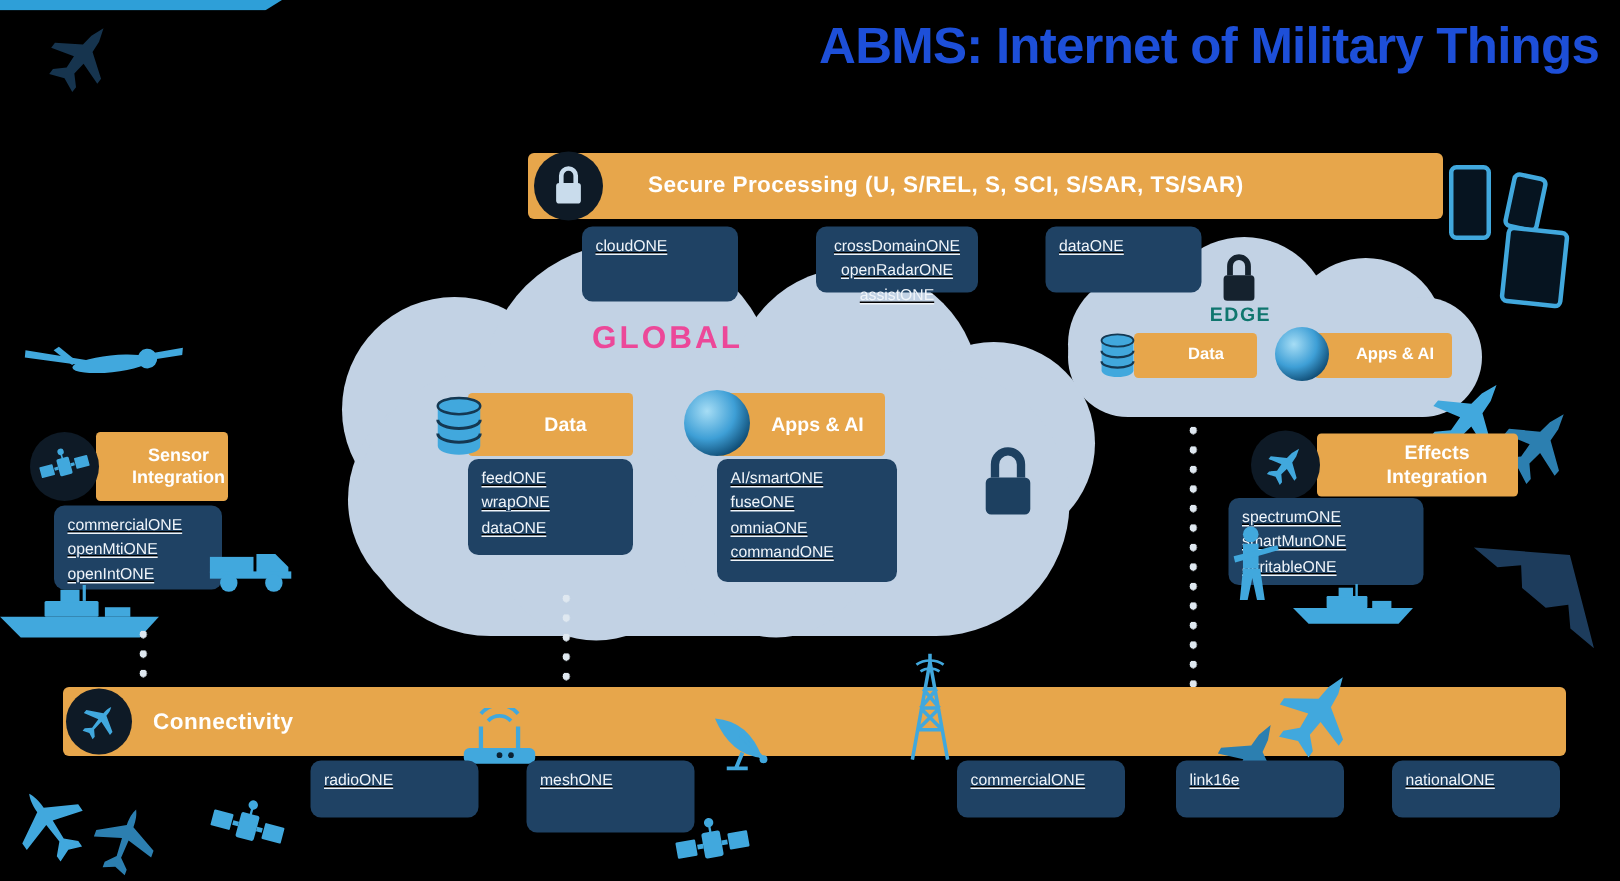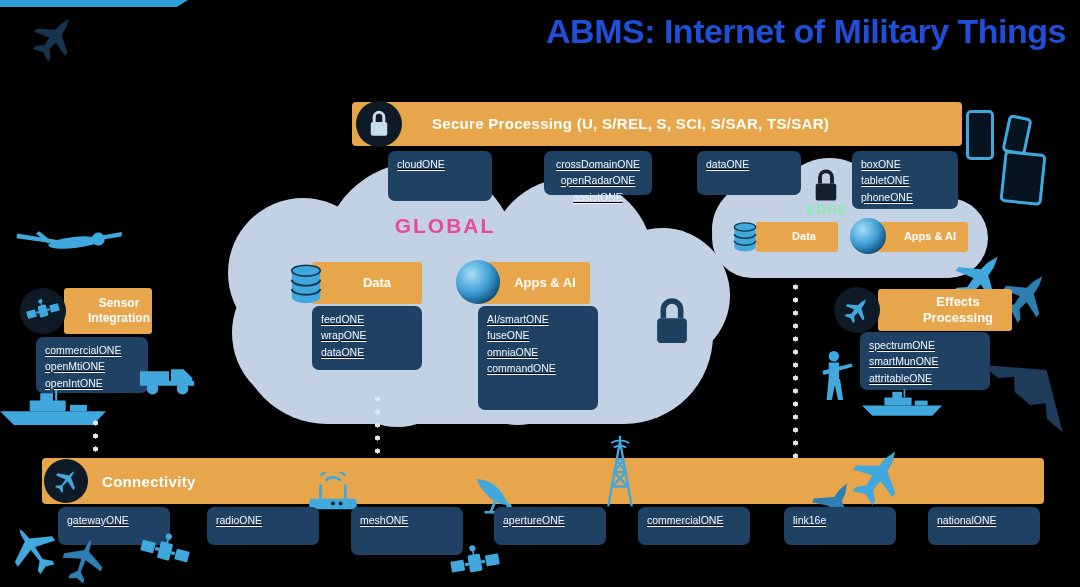--- a/index.html
+++ b/index.html
@@ -142,46 +142,41 @@
   <div>
     <div class="cloud-part" style="left:712px;top:182px;width:95px;height:95px;"></div>
     <div class="cloud-part" style="left:772px;top:158px;width:115px;height:115px;"></div>
     <div class="cloud-part" style="left:858px;top:172px;width:105px;height:105px;"></div>
     <div class="cloud-part" style="left:908px;top:198px;width:80px;height:80px;"></div>
     <div class="cloud-base" style="left:712px;top:198px;width:272px;height:80px;border-radius:40px;"></div>
   </div>
   <svg class="abs" style="left:812px;top:168px;width:28px;height:36px;color:#15222e;">
       <use href="#sym-lock"></use>
     </svg>
-  <div class="abs" style="left:800px;top:202px;width:54px;text-align:center;font-size:13px;font-weight:bold;color:#86efac;letter-spacing:1px;">EDGE</div>
+  <div class="abs" style="left:800px;top:202px;width:54px;text-align:center;font-size:13px;font-weight:bold;color:#0f766e;letter-spacing:1px;">EDGE</div>
 
   <div class="obox" style="left:352px;top:102px;width:610px;height:44px;border-radius:4px;"></div>
   <div class="badge" style="left:356px;top:101px;width:46px;height:46px;">
     <svg style="width:22px;height:30px;color:#c9dcec;">
         <use href="#sym-lock"></use>
       </svg>
   </div>
   <div class="bannertext" style="left:432px;top:115px;">Secure Processing (U, S/REL, S, SCI, S/SAR, TS/SAR)</div>
 
   <div class="nbox" style="left:388px;top:151px;width:104px;height:50px;">
     <div class="item">cloudONE</div>
   </div>
   <div class="nbox" style="left:544px;top:151px;width:108px;height:44px;text-align:center;">
     <div class="item">crossDomainONE</div>
     <div class="item">openRadarONE</div>
     <div class="item">assistONE</div>
   </div>
   <div class="nbox" style="left:697px;top:151px;width:104px;height:44px;">
     <div class="item">dataONE</div>
   </div>
-  <div class="nbox" style="left:852px;top:151px;width:106px;height:58px;">
-    <div class="item">boxONE</div>
-    <div class="item">tabletONE</div>
-    <div class="item">phoneONE</div>
-  </div>
 
   <div class="device" style="left:966px;top:110px;width:28px;height:50px;"></div>
   <div class="device" style="left:1005px;top:116px;width:24px;height:38px;transform:rotate(12deg);"></div>
   <div class="device" style="left:1002px;top:152px;width:42px;height:52px;transform:rotate(6deg);"></div>
 
   <div class="obox" style="left:312px;top:262px;width:110px;height:42px;">
     <div class="olabel" style="padding-left:20px;font-size:13px;">Data</div>
   </div>
   <svg class="abs ic" style="left:286px;top:262px;width:40px;height:44px;">
       <use href="#sym-db"></use>
@@ -189,21 +184,21 @@
   <div class="nbox" style="left:312px;top:306px;width:110px;height:64px;">
     <div class="item">feedONE</div>
     <div class="item">wrapONE</div>
     <div class="item">dataONE</div>
   </div>
 
   <div class="obox" style="left:478px;top:262px;width:112px;height:42px;">
     <div class="olabel" style="padding-left:22px;font-size:13px;">Apps &amp; AI</div>
   </div>
   <div class="globe" style="left:456px;top:260px;width:44px;height:44px;"></div>
-  <div class="nbox" style="left:478px;top:306px;width:120px;height:104px;">
+  <div class="nbox" style="left:478px;top:306px;width:120px;height:82px;">
     <div class="item">AI/smartONE</div>
     <div class="item">fuseONE</div>
     <div class="item">omniaONE</div>
     <div class="item">commandONE</div>
   </div>
 
   <svg class="abs" style="left:652px;top:296px;width:40px;height:52px;color:#1d4060;">
       <use href="#sym-lock"></use>
     </svg>
 
@@ -241,28 +236,28 @@
       <use href="#sym-ship"></use>
     </svg>
 
   <svg class="abs ic" style="left:948px;top:248px;width:62px;height:62px;transform:rotate(40deg);">
       <use href="#sym-jet"></use>
     </svg>
   <svg class="abs ic" style="left:996px;top:268px;width:58px;height:58px;transform:rotate(40deg);color:#2c7fb0;">
       <use href="#sym-jet"></use>
     </svg>
   <div class="obox" style="left:878px;top:289px;width:134px;height:42px;">
-    <div class="olabel" style="padding-left:26px;font-size:13px;">Effects Processing</div>
+    <div class="olabel" style="padding-left:26px;font-size:13px;">Effects Integration</div>
   </div>
   <div class="badge" style="left:834px;top:287px;width:46px;height:46px;">
     <svg class="ic" style="width:30px;height:30px;transform:rotate(40deg);">
         <use href="#sym-jet"></use>
       </svg>
   </div>
-  <div class="nbox" style="left:860px;top:332px;width:130px;height:58px;">
+  <div class="nbox" style="left:819px;top:332px;width:130px;height:58px;">
     <div class="item">spectrumONE</div>
     <div class="item">smartMunONE</div>
     <div class="item">attritableONE</div>
   </div>
   <svg class="abs" style="left:978px;top:345px;width:112px;height:80px;color:#1d3c5c;transform:rotate(40deg);">
       <use href="#sym-bomber"></use>
     </svg>
   <svg class="abs ic" style="left:820px;top:350px;width:36px;height:52px;">
       <use href="#sym-soldier"></use>
     </svg>
@@ -291,32 +286,26 @@
   <svg class="abs ic" style="left:600px;top:434px;width:40px;height:76px;">
       <use href="#sym-tower"></use>
     </svg>
   <svg class="abs ic" style="left:846px;top:444px;width:64px;height:64px;transform:rotate(35deg);">
       <use href="#sym-jet"></use>
     </svg>
   <svg class="abs ic" style="left:806px;top:478px;width:56px;height:56px;transform:rotate(30deg);color:#2c7fb0;">
       <use href="#sym-jet"></use>
     </svg>
 
-  <div class="nbox" style="left:58px;top:507px;width:112px;height:38px;">
-    <div class="item">gatewayONE</div>
-  </div>
   <div class="nbox" style="left:207px;top:507px;width:112px;height:38px;">
     <div class="item">radioONE</div>
   </div>
   <div class="nbox" style="left:351px;top:507px;width:112px;height:48px;">
     <div class="item">meshONE</div>
   </div>
-  <div class="nbox" style="left:494px;top:507px;width:112px;height:38px;">
-    <div class="item">apertureONE</div>
-  </div>
   <div class="nbox" style="left:638px;top:507px;width:112px;height:38px;">
     <div class="item">commercialONE</div>
   </div>
   <div class="nbox" style="left:784px;top:507px;width:112px;height:38px;">
     <div class="item">link16e</div>
   </div>
   <div class="nbox" style="left:928px;top:507px;width:112px;height:38px;">
     <div class="item">nationalONE</div>
   </div>
 

